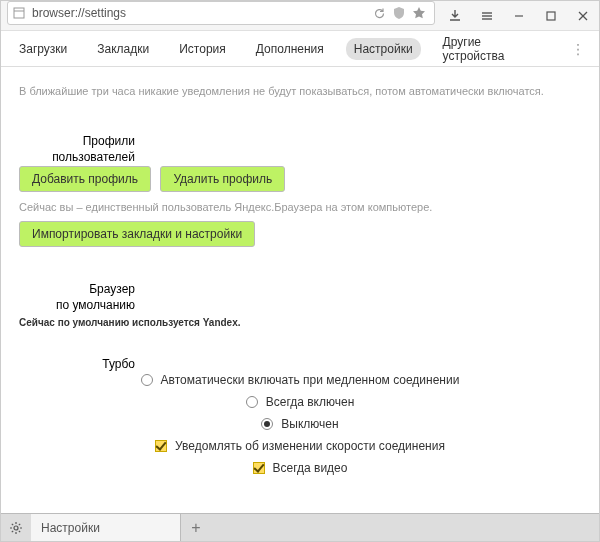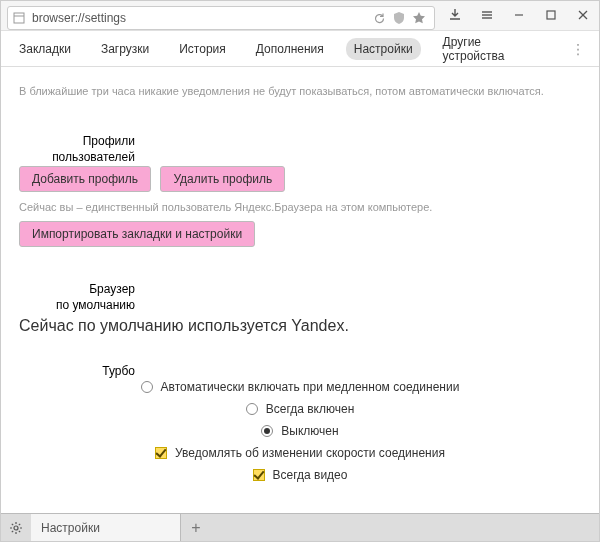--- a/index.html
+++ b/index.html
@@ -1,37 +1,37 @@
 <!DOCTYPE html>
 <html><head>
 <meta charset="utf-8">
 <style>
 * { box-sizing: border-box; margin: 0; padding: 0; }
 body { font-family: Arial, sans-serif; font-size: 12px; color: #333; background: #fff; width: 600px; height: 542px; overflow: hidden; position: relative; border: 1px solid #ccc; }
 
-.titlebar { height: 30px; display: flex; align-items: flex-end; background: #f5f5f5; border-bottom: 1px solid #e0e0e0; }
+.titlebar { height: 30px; display: flex; align-items: flex-start; background: #f5f5f5; border-bottom: 1px solid #e0e0e0; }
 .addr-wrap { flex: 1; display: flex; align-items: center; height: 24px; background: #fff; border: 1px solid #ccc; border-radius: 3px; margin: 0 4px 0 6px; padding: 0 4px; }
 .addr-icon { width: 14px; height: 14px; margin-right: 6px; display: flex; align-items: center; justify-content: center; color: #999; }
 .addr-input { flex: 1; border: none; outline: none; font-size: 12px; color: #555; background: transparent; }
 .addr-right { display: flex; align-items: center; gap: 6px; color: #999; padding-right: 4px; }
 .tb-icons { display: flex; align-items: center; gap: 0; }
 .tb-btn { width: 32px; height: 30px; display: flex; align-items: center; justify-content: center; color: #666; cursor: pointer; }
 
 .navbar { height: 36px; display: flex; align-items: center; justify-content: flex-end; padding: 0 10px; border-bottom: 1px solid #ddd; background: #fff; gap: 14px; }
 .nav-item { font-size: 12px; color: #333; cursor: pointer; padding: 4px 8px; }
 .nav-item.active { background: #e0e0e0; border-radius: 10px; }
 .nav-more { color: #999; font-size: 14px; padding: 0 4px; cursor: pointer; }
 
 .content { position: absolute; top: 66px; bottom: 28px; left: 0; right: 0; overflow-y: auto; padding: 10px 18px 20px 18px; }
 .row { display: flex; margin-bottom: 24px; flex-direction: column; }
 .label { width: 130px; text-align: right; padding-right: 14px; color: #000000; font-size: 12px; line-height: 1.3; padding-top: 5px; }
 .body { flex: 1; }
-.btn { display: inline-block; background: #f9a8d4; border: 1px solid #bbb; border-radius: 3px; padding: 5px 12px; font-size: 12px; color: #333; cursor: pointer; margin-right: 6px; margin-bottom: 6px; }
+.btn { display: inline-block; background: #bef264; border: 1px solid #bbb; border-radius: 3px; padding: 5px 12px; font-size: 12px; color: #333; cursor: pointer; margin-right: 6px; margin-bottom: 6px; }
 .hint { color: #999; font-size: 11px; line-height: 1.4; margin-top: 2px; margin-bottom: 6px; }
-.plain { font-size: 16px; color: #333; padding-top: 4px; }
+.plain { font-size: 10px; color: #333; padding-top: 4px; font-weight: bold; }
 
 .radio-row, .check-row { display: flex; align-items: center; margin-bottom: 8px; font-size: 12px; color: #333; cursor: pointer; justify-content: center; }
 .radio { width: 12px; height: 12px; border: 1px solid #888; border-radius: 50%; margin-right: 8px; position: relative; }
 .radio.checked::after { content: ''; position: absolute; top: 2px; left: 2px; width: 6px; height: 6px; background: #333; border-radius: 50%; }
 .check { width: 12px; height: 12px; border: 1px solid #888; margin-right: 8px; position: relative; }
 .check.checked { background: #ffdd60; border-color: #c9a800; }
 .check.checked::after { content: ''; position: absolute; left: 2px; top: -1px; width: 4px; height: 8px; border: solid #5a4a00; border-width: 0 2px 2px 0; transform: rotate(40deg); }
 
 .advanced { margin-left: 144px; margin-top: 10px; }
 .advanced-link { display: inline-block; color: #333; font-size: 12px; cursor: pointer; padding: 4px 6px; border: 2px solid #6b1a2a; }
@@ -99,22 +99,22 @@
     <div class="tb-btn close">
         <svg width="12" height="12" viewBox="0 0 12 12">
           <line x1="2" y1="2" x2="10" y2="10" stroke="#555" stroke-width="1.2"></line>
           <line x1="10" y1="2" x2="2" y2="10" stroke="#555" stroke-width="1.2"></line>
         </svg>
       </div>
   </div>
 </div>
 
 <div class="navbar">
+  <span class="nav-item">Загрузки</span>
   <span class="nav-item">Закладки</span>
-  <span class="nav-item">Загрузки</span>
   <span class="nav-item">История</span>
   <span class="nav-item">Дополнения</span>
   <span class="nav-item active">Настройки</span>
   <span class="nav-item">Другие устройства</span>
   <span class="nav-more">⋮</span>
 </div>
 
 <div class="content">
 
   <div class="row">

